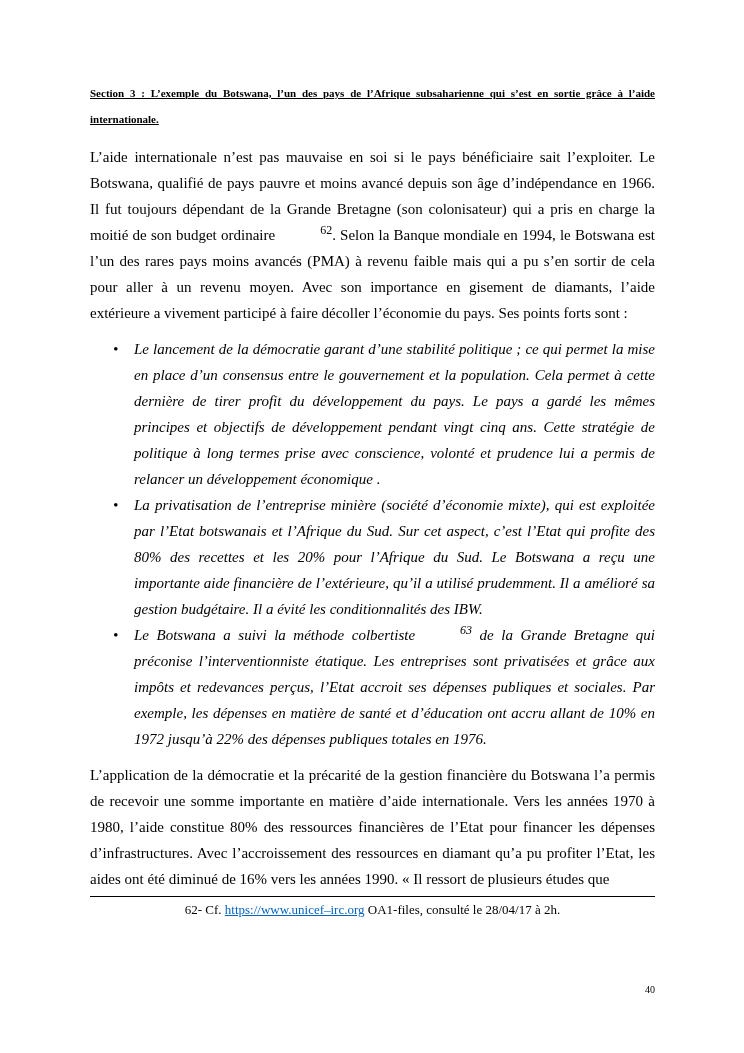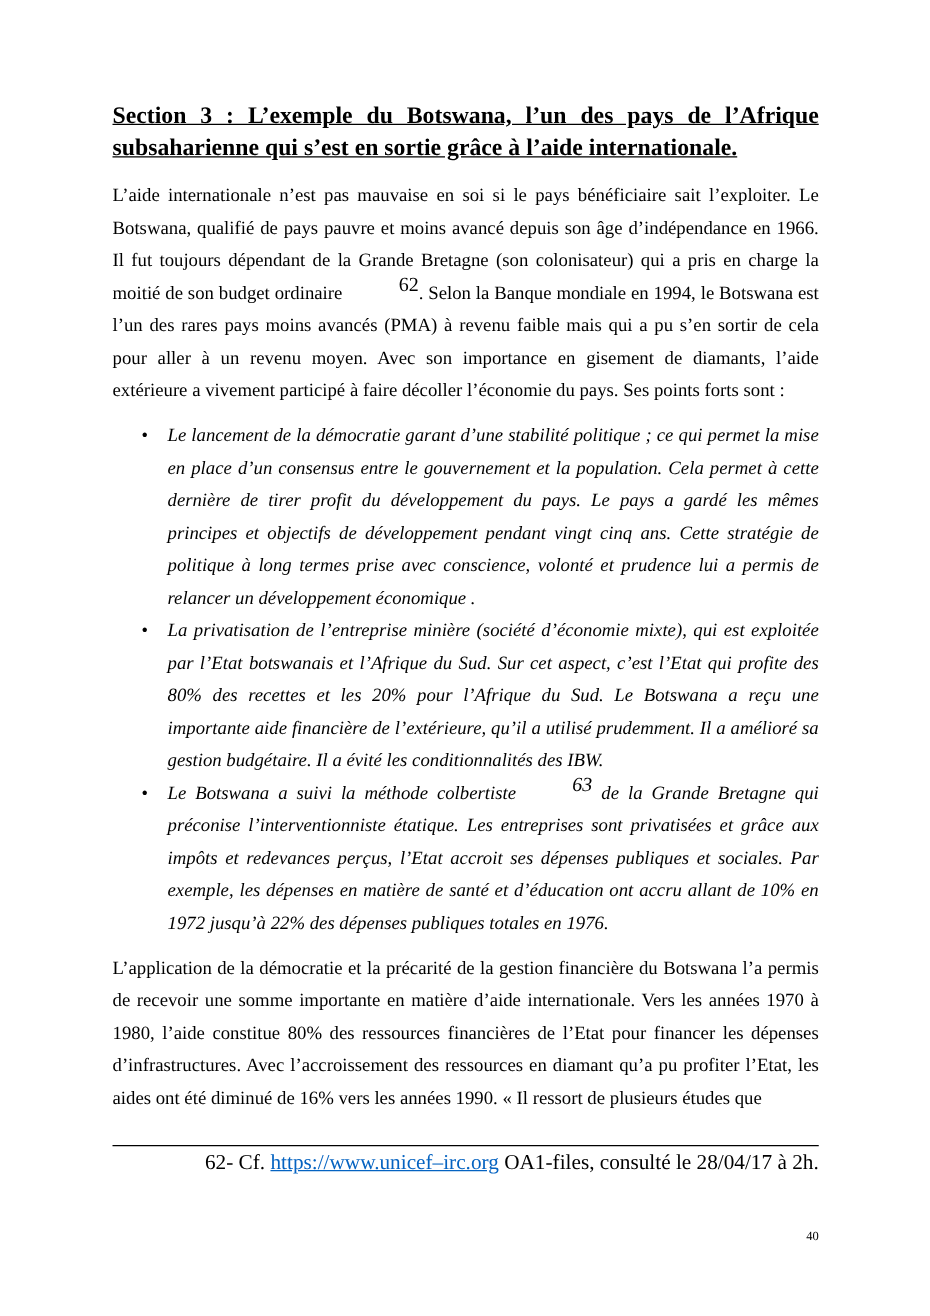--- a/index.html
+++ b/index.html
@@ -16,28 +16,28 @@
   }
   .content {
     position: absolute;
     left: 90px;
     width: 565px;
     top: 80px;
     text-align: justify;
     line-height: 26px;
   }
   .heading {
-    font-size: 19px;
+    font-size: 11px;
     font-weight: bold;
     margin-bottom: 12px;
   }
   .heading span { text-decoration: underline; }
   .para { margin-bottom: 10px; }
   sup {
-    font-size: 16px;
+    font-size: 12px;
     vertical-align: super;
     line-height: 0;
     padding-left: 45px;
   }
   ul.bullets {
     list-style: none;
     margin: 0 0 10px 0;
   }
   ul.bullets li {
     position: relative;
@@ -47,24 +47,24 @@
   ul.bullets li::before {
     content: "\2022";
     position: absolute;
     left: 23px;
     top: 0;
   }
   .footnotes {
     position: absolute;
     left: 90px;
     width: 565px;
-    top: 916px;
-    font-size: 17px;
+    top: 896px;
+    font-size: 13px;
     line-height: 16px;
-    text-align: right;
+    text-align: center;
   }
   .footnote-separator {
     border-top: 1px solid #000000;
     margin-bottom: 5px;
   }
   .footnotes a {
     color: #0563C1;
     text-decoration: underline;
     cursor: pointer;
   }

